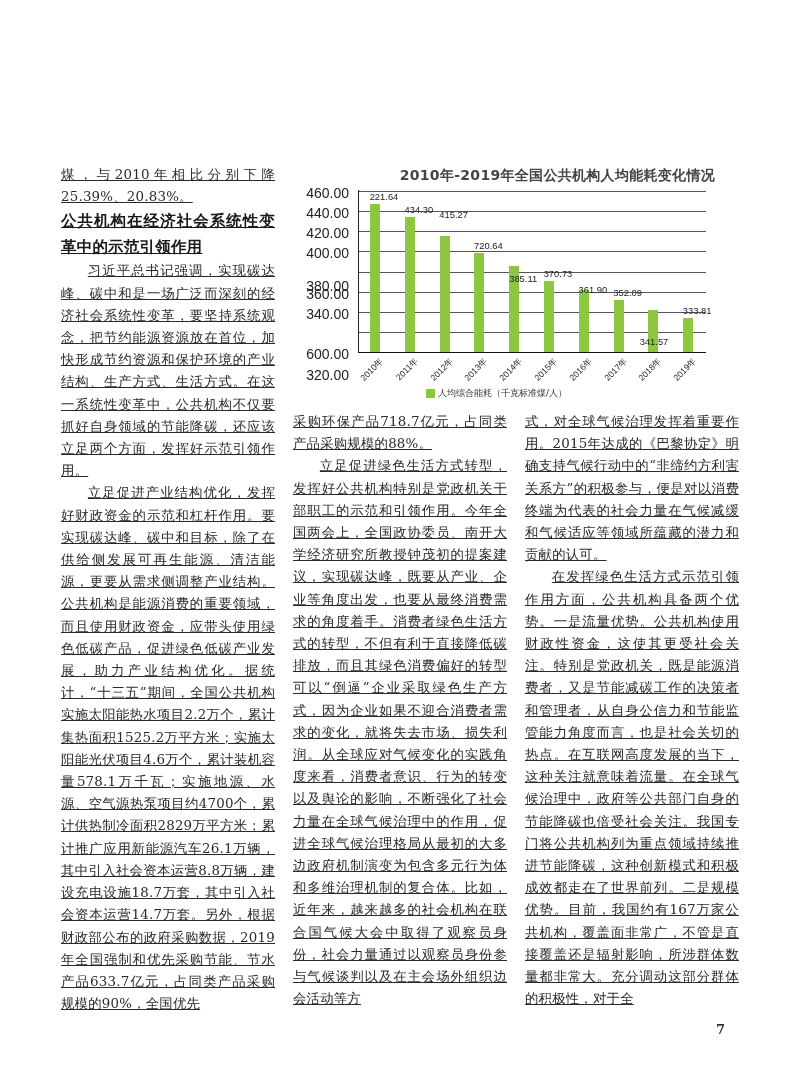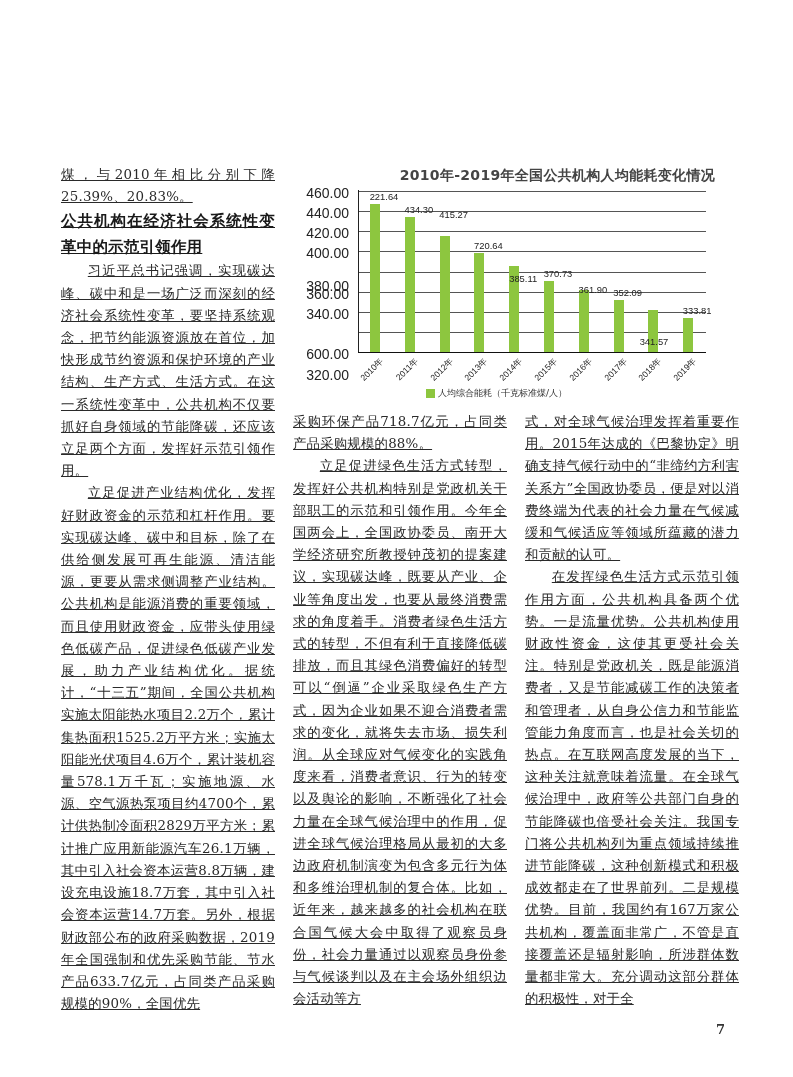--- a/index.html
+++ b/index.html
@@ -110,17 +110,17 @@
   <p class="indent">习近平总书记强调，实现碳达峰、碳中和是一场广泛而深刻的经济社会系统性变革，要坚持系统观念，把节约能源资源放在首位，加快形成节约资源和保护环境的产业结构、生产方式、生活方式。在这一系统性变革中，公共机构不仅要抓好自身领域的节能降碳，还应该立足两个方面，发挥好示范引领作用。</p>
   <p class="indent">立足促进产业结构优化，发挥好财政资金的示范和杠杆作用。要实现碳达峰、碳中和目标，除了在供给侧发展可再生能源、清洁能源，更要从需求侧调整产业结构。公共机构是能源消费的重要领域，而且使用财政资金，应带头使用绿色低碳产品，促进绿色低碳产业发展，助力产业结构优化。据统计，“十三五”期间，全国公共机构实施太阳能热水项目2.2万个，累计集热面积1525.2万平方米；实施太阳能光伏项目4.6万个，累计装机容量578.1万千瓦；实施地源、水源、空气源热泵项目约4700个，累计供热制冷面积2829万平方米；累计推广应用新能源汽车26.1万辆，其中引入社会资本运营8.8万辆，建设充电设施18.7万套，其中引入社会资本运营14.7万套。另外，根据财政部公布的政府采购数据，2019年全国强制和优先采购节能、节水产品633.7亿元，占同类产品采购规模的90%，全国优先</p>
 </div>
 
 <div class="col" id="col2">
   <p>采购环保产品718.7亿元，占同类产品采购规模的88%。</p>
   <p class="indent">立足促进绿色生活方式转型，发挥好公共机构特别是党政机关干部职工的示范和引领作用。今年全国两会上，全国政协委员、南开大学经济研究所教授钟茂初的提案建议，实现碳达峰，既要从产业、企业等角度出发，也要从最终消费需求的角度着手。消费者绿色生活方式的转型，不但有利于直接降低碳排放，而且其绿色消费偏好的转型可以“倒逼”企业采取绿色生产方式，因为企业如果不迎合消费者需求的变化，就将失去市场、损失利润。从全球应对气候变化的实践角度来看，消费者意识、行为的转变以及舆论的影响，不断强化了社会力量在全球气候治理中的作用，促进全球气候治理格局从最初的大多边政府机制演变为包含多元行为体和多维治理机制的复合体。比如，近年来，越来越多的社会机构在联合国气候大会中取得了观察员身份，社会力量通过以观察员身份参与气候谈判以及在主会场外组织边会活动等方</p>
 </div>
 
 <div class="col" id="col3">
-  <p>式，对全球气候治理发挥着重要作用。2015年达成的《巴黎协定》明确支持气候行动中的“非缔约方利害关系方”全国政协委员，便是对以消费终端为代表的社会力量在气候减缓和气候适应等领域所蕴藏的潜力和贡献的认可。</p>
+  <p>式，对全球气候治理发挥着重要作用。2015年达成的《巴黎协定》明确支持气候行动中的“非缔约方利害关系方”的积极参与，便是对以消费终端为代表的社会力量在气候减缓和气候适应等领域所蕴藏的潜力和贡献的认可。</p>
   <p class="indent">在发挥绿色生活方式示范引领作用方面，公共机构具备两个优势。一是流量优势。公共机构使用财政性资金，这使其更受社会关注。特别是党政机关，既是能源消费者，又是节能减碳工作的决策者和管理者，从自身公信力和节能监管能力角度而言，也是社会关切的热点。在互联网高度发展的当下，这种关注就意味着流量。在全球气候治理中，政府等公共部门自身的节能降碳也倍受社会关注。我国专门将公共机构列为重点领域持续推进节能降碳，这种创新模式和积极成效都走在了世界前列。二是规模优势。目前，我国约有167万家公共机构，覆盖面非常广，不管是直接覆盖还是辐射影响，所涉群体数量都非常大。充分调动这部分群体的积极性，对于全</p>
 </div>
 
 <div class="page-number">7</div>
 
 </body></html>

